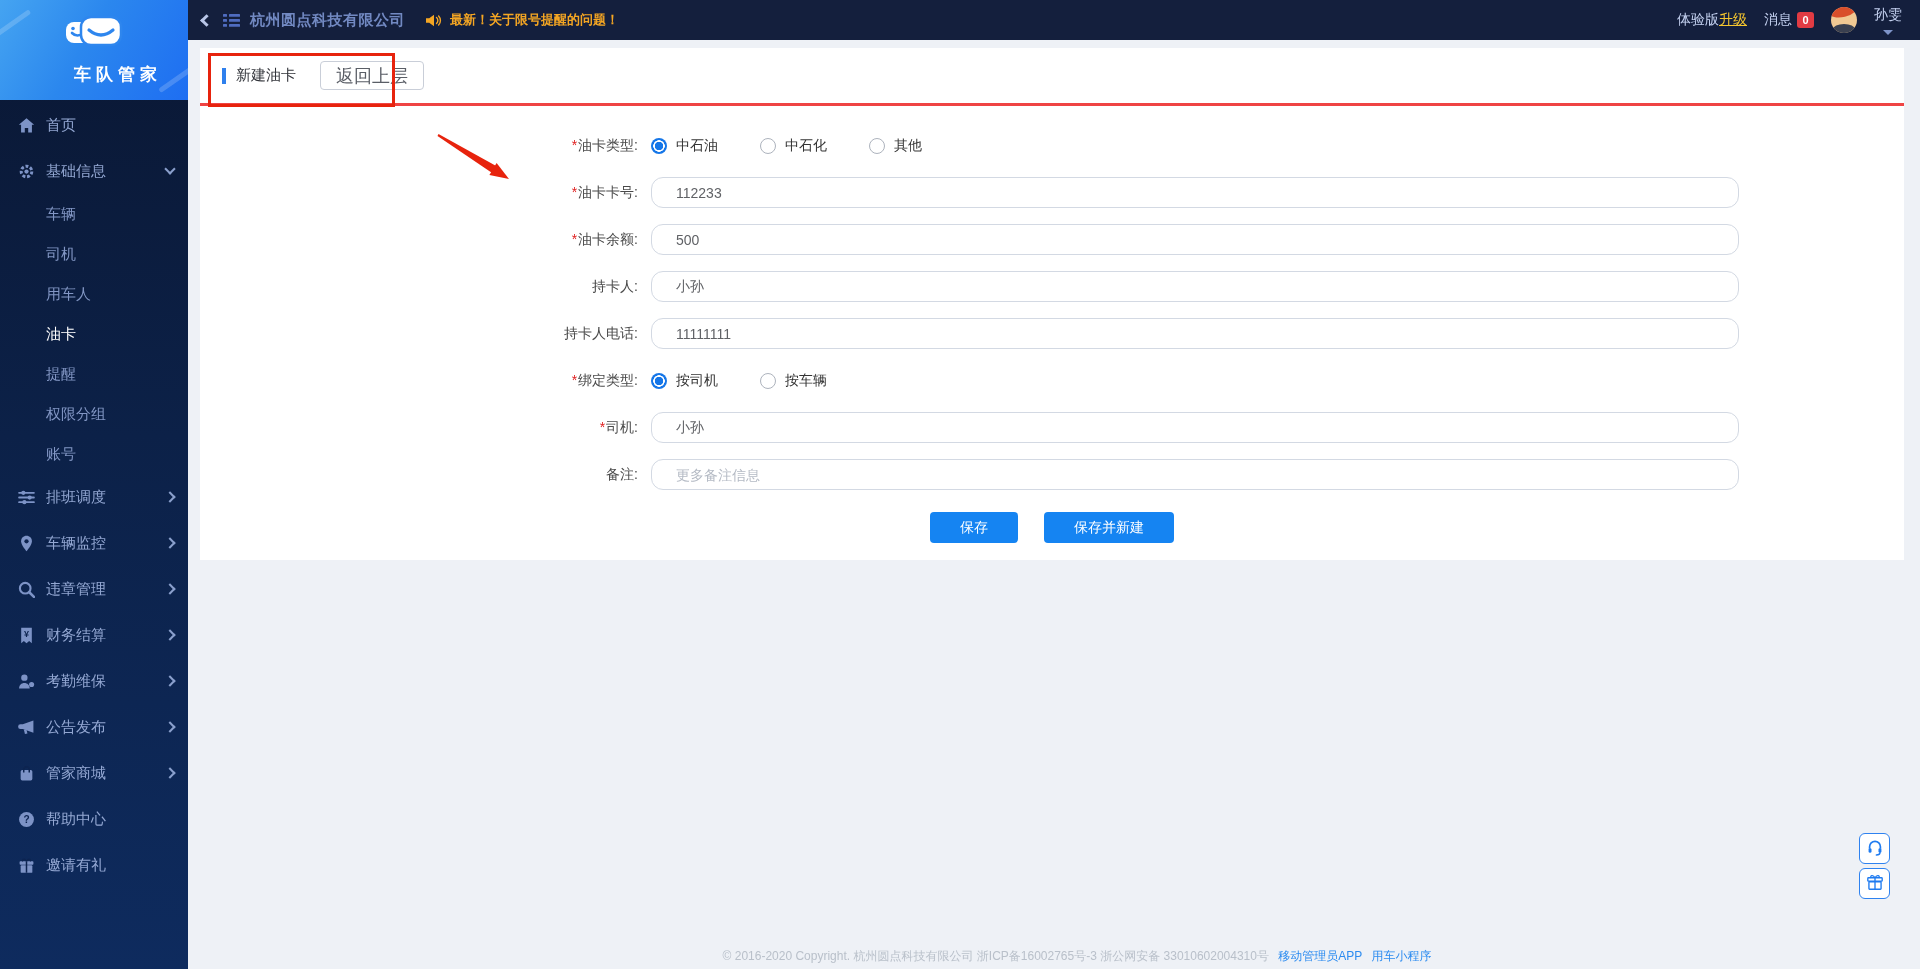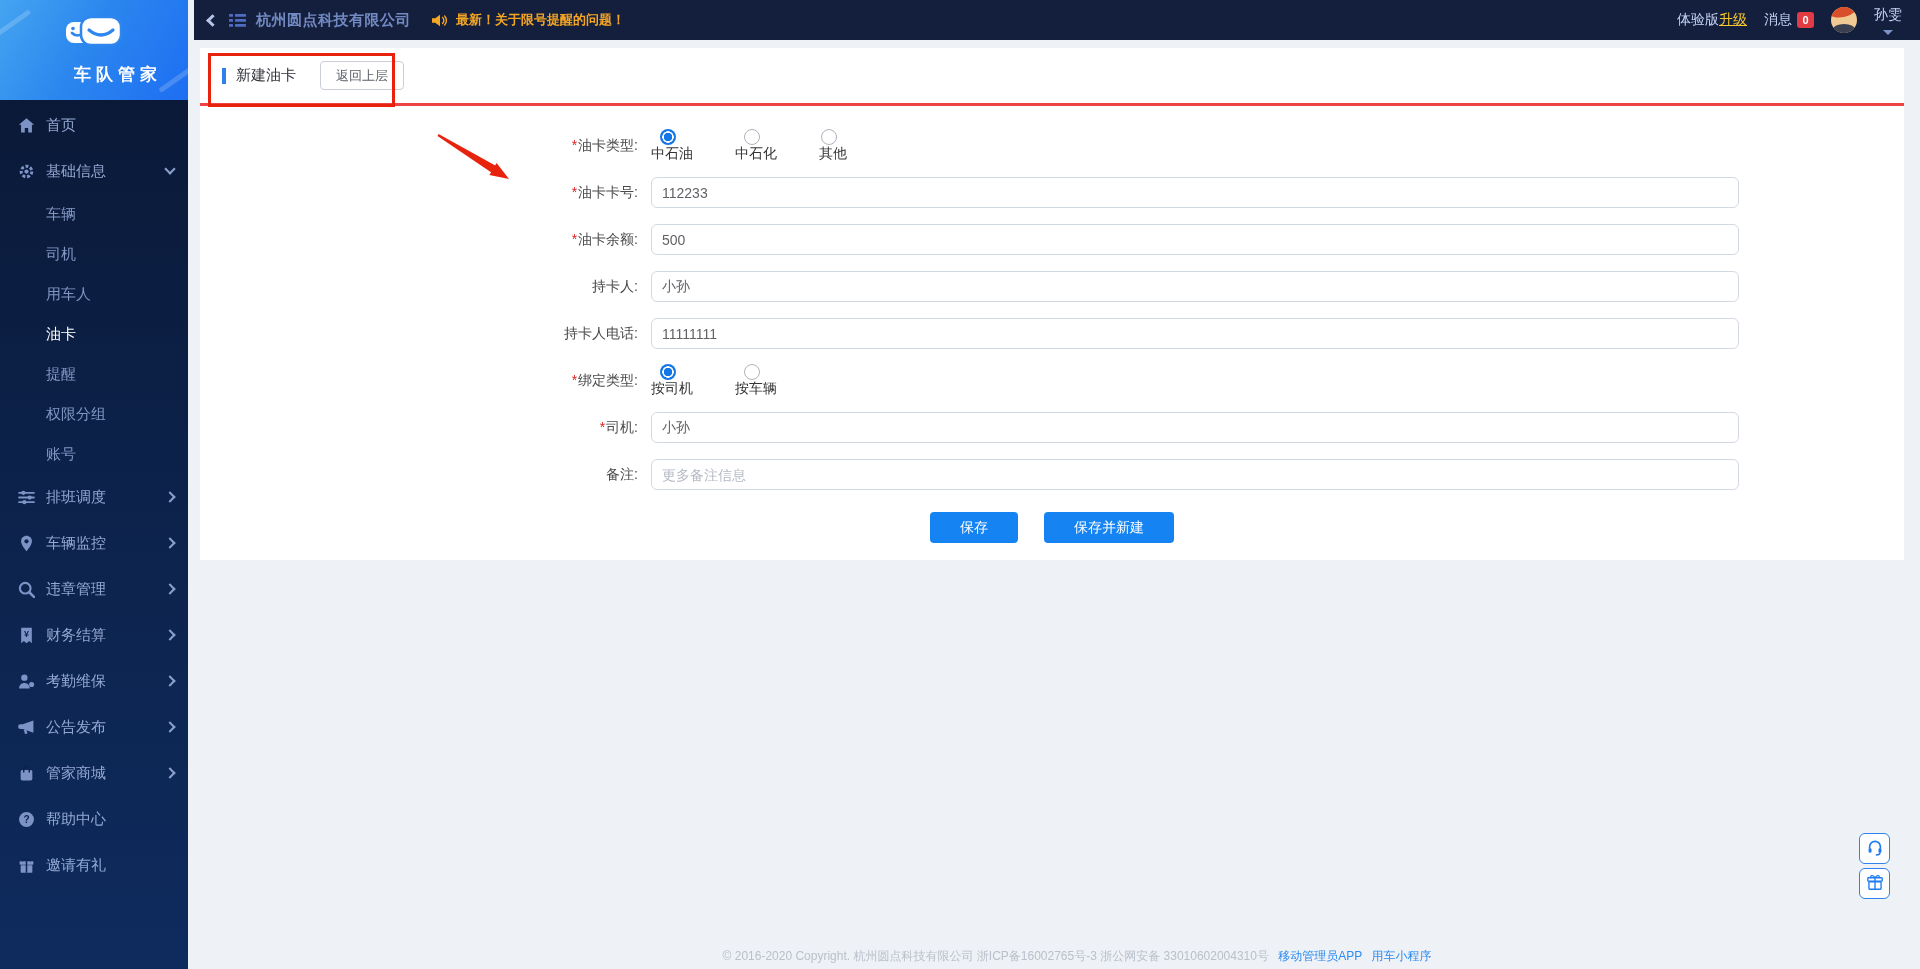--- a/index.html
+++ b/index.html
@@ -19,21 +19,21 @@
   .m-item { height:46px; display:flex; align-items:center; padding:0 14px 0 18px; color:#93a7d2; font-size:15px; cursor:pointer; position:relative; }
   .m-item .ico { width:17px; height:17px; display:inline-flex; margin-right:11px; color:#7d93c6; flex:none; }
   .m-item .ico svg { width:100%; height:100%; }
   .m-sub { height:40px; display:flex; align-items:center; padding-left:46px; color:#8296c4; font-size:15px; cursor:pointer; }
   .m-sub.active { color:#ffffff; }
   .chev { margin-left:auto; width:8px; height:8px; border-right:2px solid #8ba0cd; border-bottom:2px solid #8ba0cd; flex:none; }
   .chev.right { transform:rotate(-45deg); }
   .chev.down  { transform:rotate(45deg); margin-top:-4px; }
 
   
-  .topbar { position:absolute; left:194px; top:0; right:0; height:40px; background:#141f3d;
+  .topbar { position:absolute; left:188px; top:0; right:0; height:40px; background:#141f3d;
     display:flex; align-items:center; padding:0 18px 0 14px; z-index:9; }
   .collapse-ic { width:9px; height:9px; border-left:3px solid #b9c6e8; border-bottom:3px solid #b9c6e8; transform:rotate(45deg); margin-right:12px; cursor:pointer; }
   .list-ic { width:17px; height:15px; color:#4f6cc0; margin-right:10px; cursor:pointer; }
   .company { color:#7289c2; font-size:15px; font-weight:bold; letter-spacing:.5px; }
   .speaker-ic { width:17px; height:15px; margin:0 8px 0 20px; }
   .notice { color:#f5a623; font-size:13px; font-weight:bold; }
   .top-right { margin-left:auto; display:flex; align-items:center; gap:17px; font-size:14px; color:#c6d3f2; }
   .upgrade { color:#f6c62f; text-decoration:underline; cursor:pointer; }
   .msg-badge { display:inline-block; min-width:17px; height:16px; line-height:16px; background:#e23b43; color:#fff;
     font-size:11px; text-align:center; border-radius:3px; padding:0 3px; margin-left:5px; font-weight:bold; }
@@ -43,31 +43,31 @@
   .uname { display:flex; align-items:center; gap:6px; cursor:pointer;flex-direction:column; }
   .caret { width:0; height:0; border-left:5px solid transparent; border-right:5px solid transparent; border-top:5px solid #7e94c9; }
 
   
   .main { position:absolute; left:188px; top:40px; right:0; bottom:0; background:#eef1f6; }
   .card { position:absolute; left:12px; top:8px; width:1704px; height:512px; background:#fff; }
   .card-head { height:58px; display:flex; align-items:center; padding-left:22px; border-bottom:3px solid #ef4444; }
   .accent { width:4px; height:16px; background:#2f80ed; margin-right:10px; }
   .ptitle { font-size:15px; color:#32343a; }
   .back-btn { margin-left:24px; height:29px; padding:0 15px; background:#fff; border:1px solid #c9ced8; border-radius:4px;
-    color:#5a5e66; font-size:13px; cursor:pointer; font-family:inherit; }
+    color:#5a5e66; font-size:18px; cursor:pointer; font-family:inherit; }
 
   .form { padding-top:16px; }
   .frow { height:47px; display:flex; align-items:center; }
   .flabel { width:438px; text-align:right; font-size:14px; color:#4a4a4a; padding-right:0; flex:none; }
   .star { color:#e02020; margin-right:1px; }
   .fctrl { margin-left:13px; display:flex; align-items:center; }
-  .tinput { width:1088px; height:31px; border:1px solid #d3d9e3; border-radius:6px; padding:0 10px;
+  .tinput { width:1088px; height:31px; border:1px solid #d3d9e3; border-radius:12px; padding:0 24px;
     font-size:14px; color:#606266; font-family:inherit; background:#fff; }
   .tinput::placeholder { color:#b4bac4; }
-  .ropt { display:flex; align-items:center; margin-right:42px; cursor:pointer;flex-direction:column; }
+  .ropt { display:flex; align-items:center; margin-right:42px; cursor:pointer; }
   .rdot { width:16px; height:16px; border-radius:50%; border:1px solid #adb3bd; background:#fff; margin-right:9px; flex:none; }
   .rdot.checked { border:none; background:radial-gradient(circle,#1576e8 0 4px,#ffffff 4.5px 5.5px,#1576e8 6px); }
   .rlabel { font-size:14px; color:#333; }
   .btn-row { margin-top:14px; display:flex; justify-content:center; gap:26px; }
   .pbtn { height:31px; padding:0 30px; background:#1584f2; color:#fff; border:none; border-radius:4px;
     font-size:14px; cursor:pointer; font-family:inherit; }
 
   
   .anno-rect { position:absolute; left:20px; top:13px; width:187px; height:54px; border:3px solid #e7230d; z-index:6; pointer-events:none; }
   .anno-arrow { position:absolute; left:245px; top:90px; z-index:6; pointer-events:none; }

